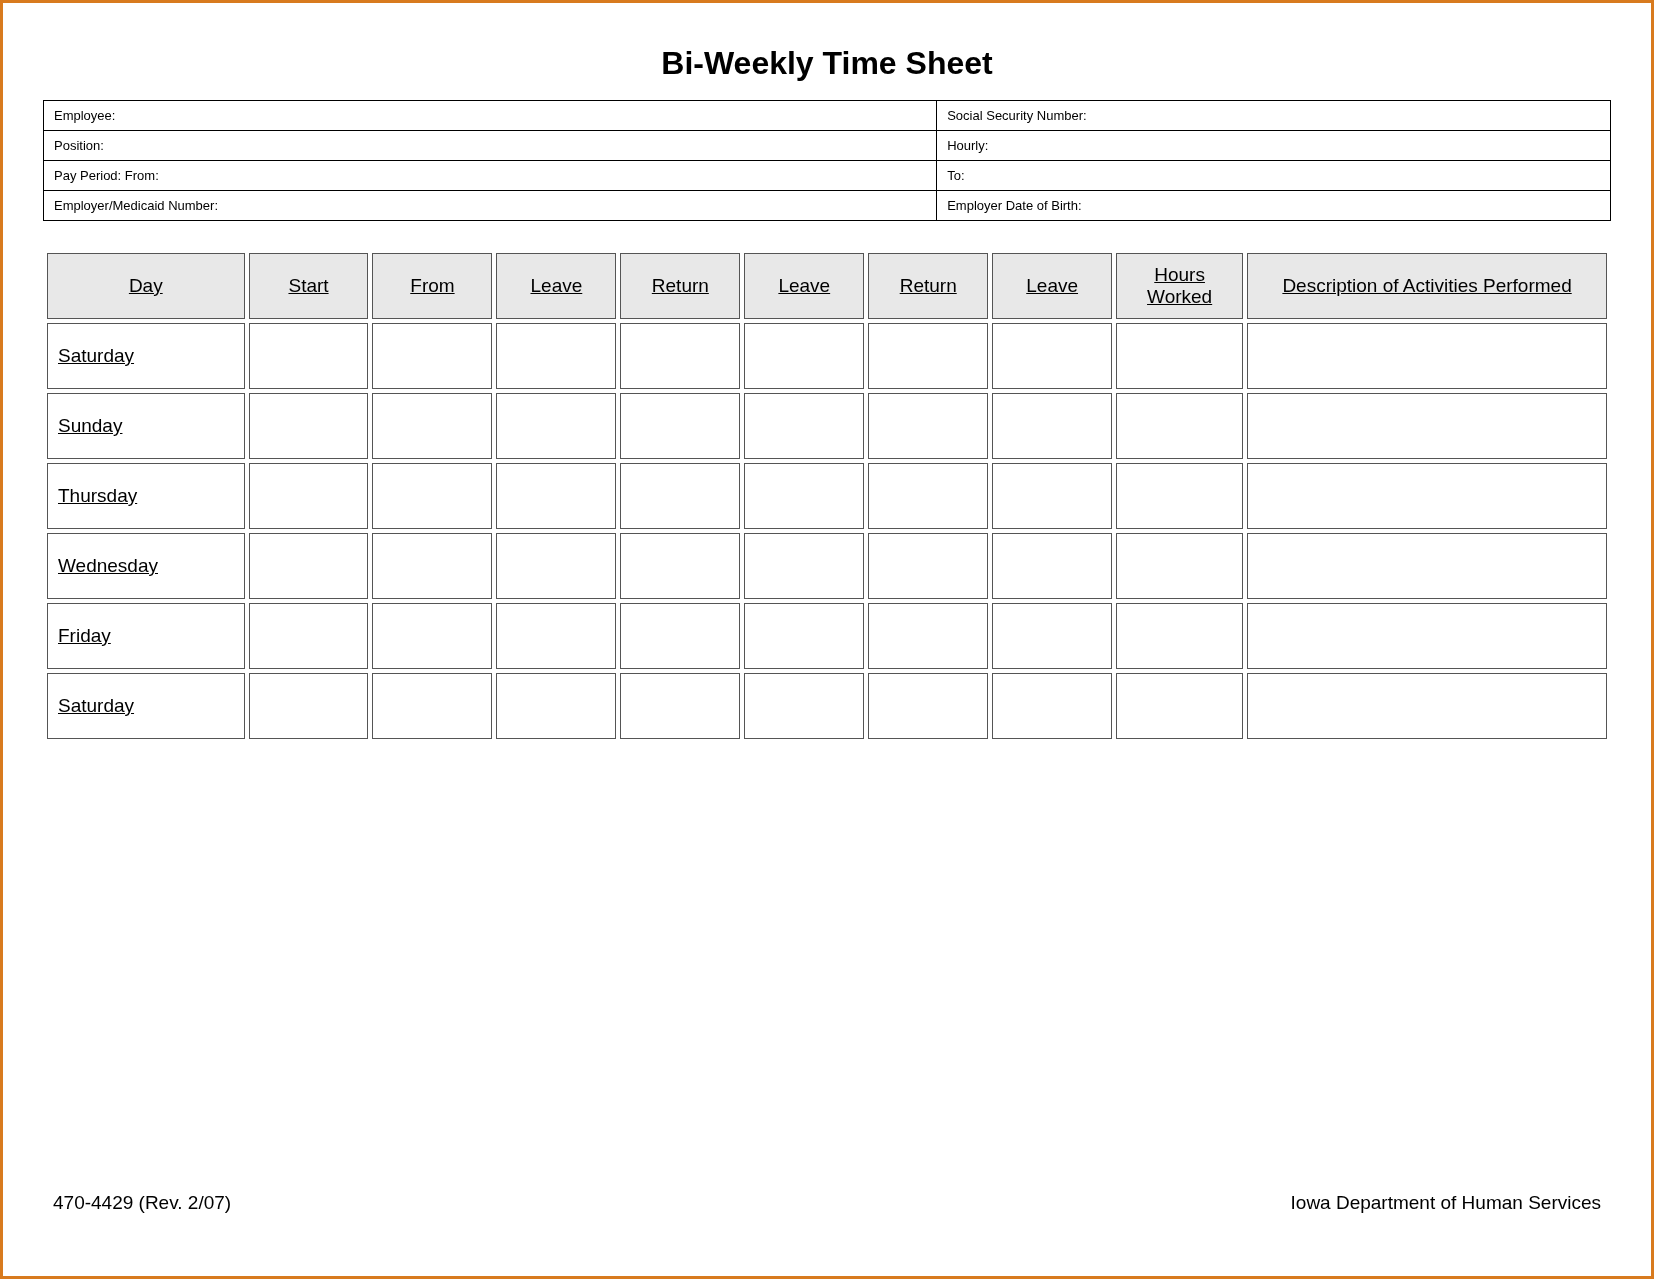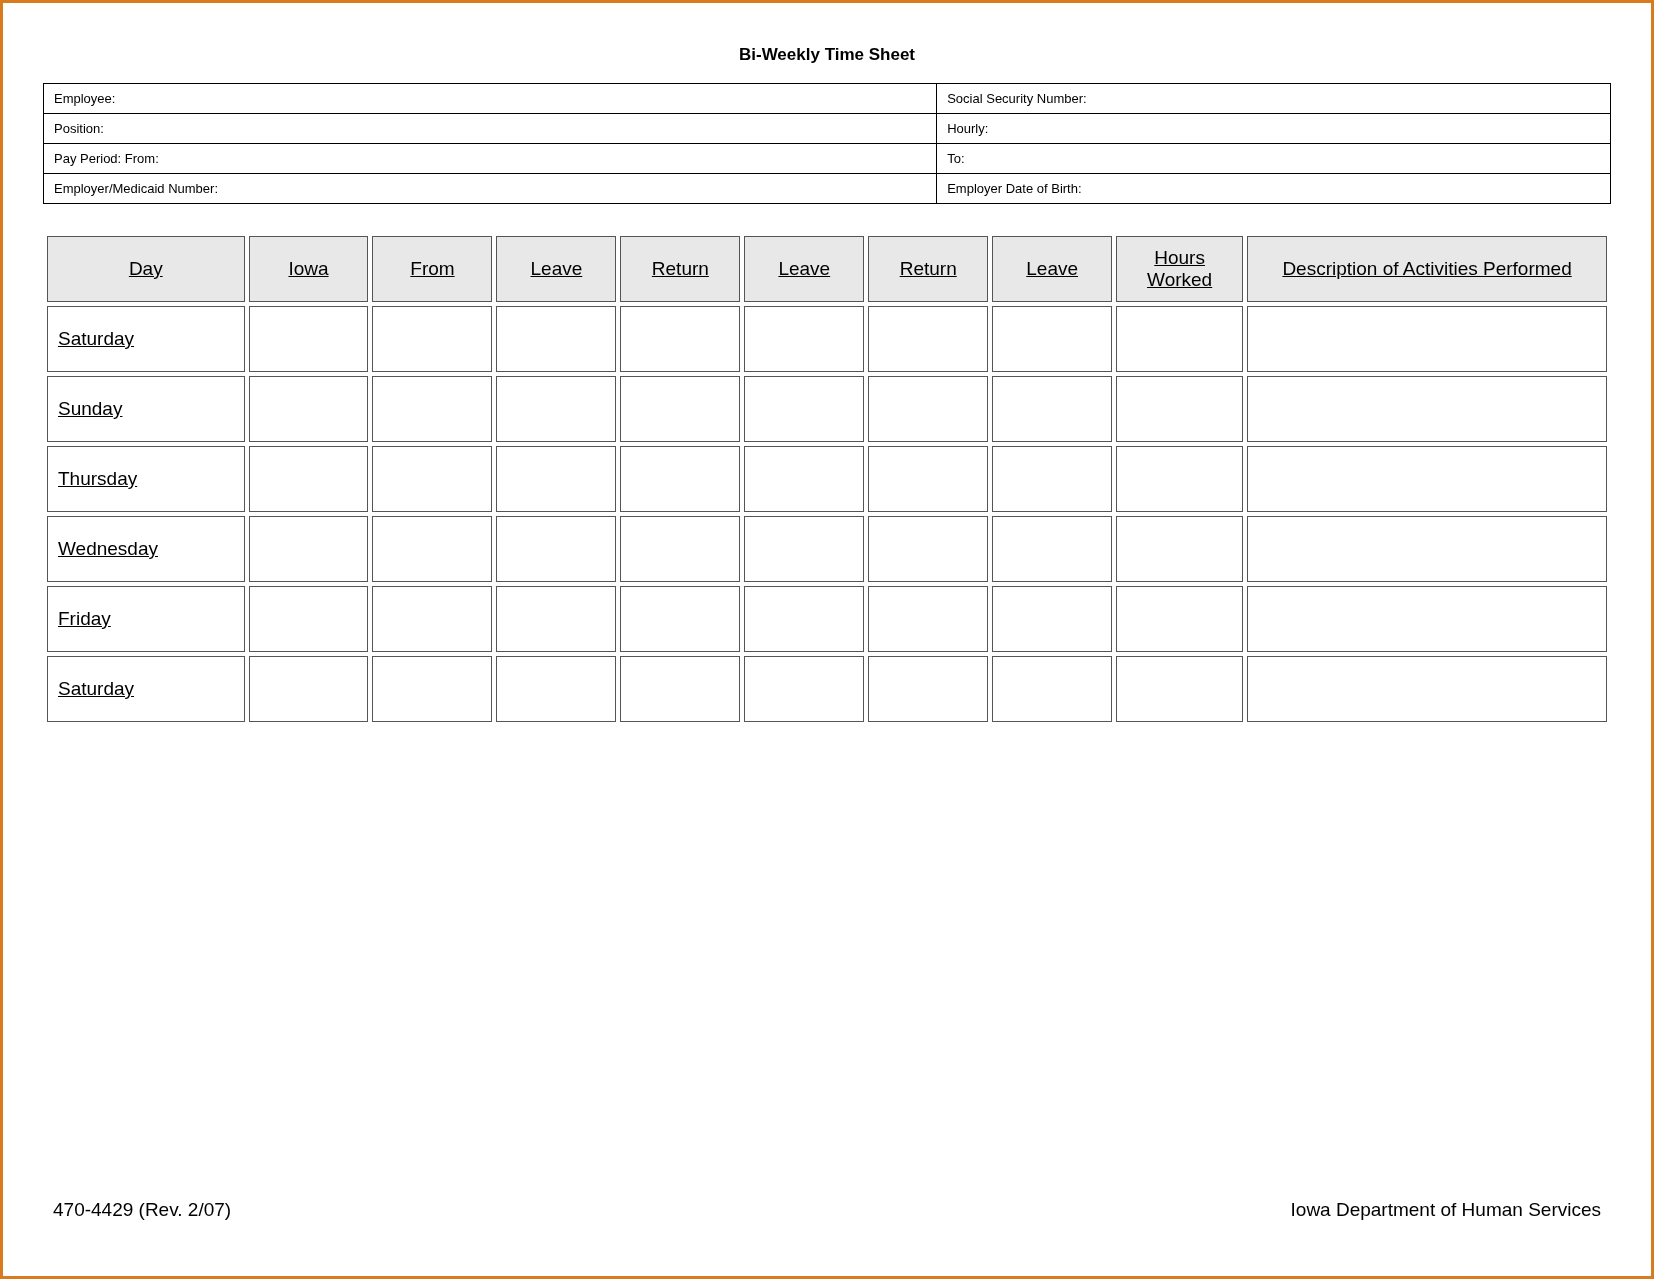--- a/index.html
+++ b/index.html
@@ -13,21 +13,21 @@
     }
     .page-frame {
       border: 3px solid #d87a1e;
       width: 1654px;
       height: 1279px;
       padding: 30px 40px;
       position: relative;
     }
     .title {
       text-align: center;
-      font-size: 17px;
+      font-size: 32px;
       font-weight: bold;
       margin-bottom: 18px;
       margin-top: 12px;
     }
     .info-table {
       width: 100%;
       border-collapse: collapse;
       margin-bottom: 28px;
     }
     .info-table td {
@@ -63,21 +63,21 @@
       height: 66px;
       vertical-align: middle;
       text-align: left;
     }
     .col-day { width: 140px; }
     .col-narrow { width: 85px; }
     .col-hours { width: 90px; }
     .col-desc { width: 255px; }
     .footer {
       position: absolute;
-      bottom: 55px;
+      bottom: 62px;
       left: 50px;
       right: 50px;
       display: flex;
       justify-content: space-between;
       font-size: 19px;
     }
   </style>
 </head>
 <body>
 
@@ -102,21 +102,21 @@
       <td>Employer/Medicaid Number:</td>
       <td>Employer Date of Birth:</td>
     </tr>
   </tbody>
     </table>
 
   <table class="time-table">
     <thead>
       <tr>
         <th class="col-day">Day</th>
-        <th class="col-narrow">Iowa</th>
+        <th class="col-narrow">Start</th>
         <th class="col-narrow">From</th>
         <th class="col-narrow">Leave</th>
         <th class="col-narrow">Return</th>
         <th class="col-narrow">Leave</th>
         <th class="col-narrow">Return</th>
         <th class="col-narrow">Leave</th>
         <th class="col-hours">Hours Worked</th>
         <th class="col-desc">Description of Activities Performed</th>
       </tr>
     </thead>

